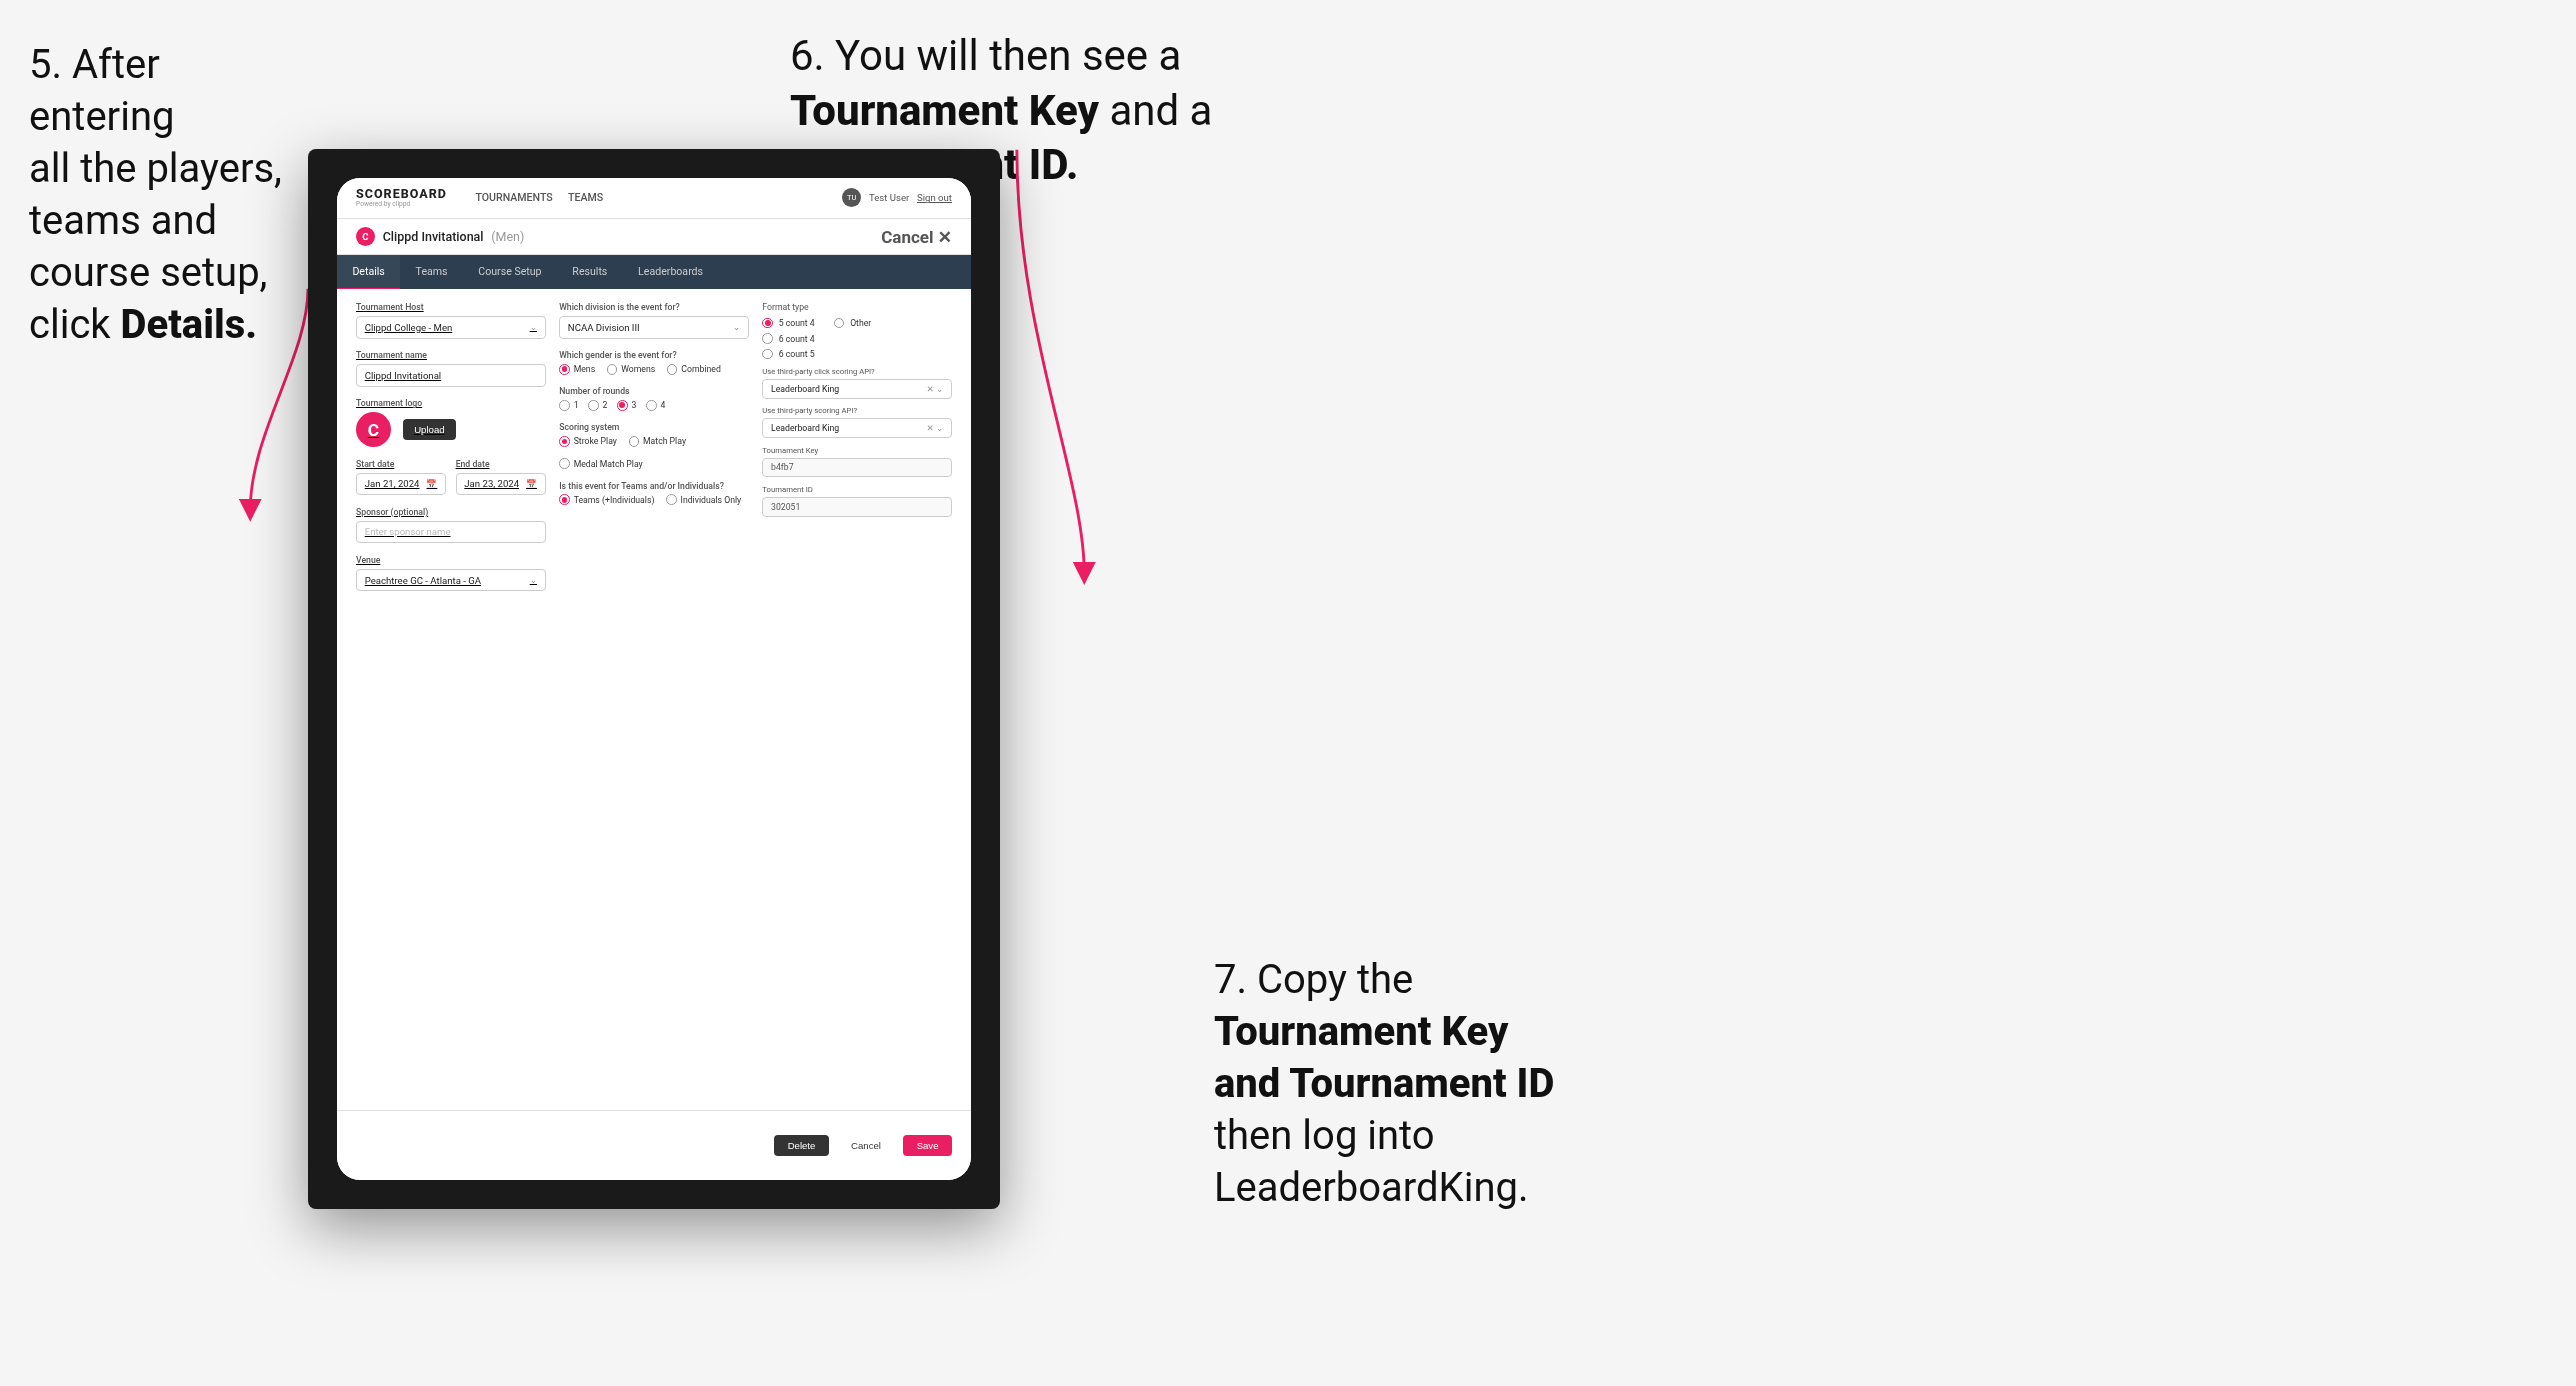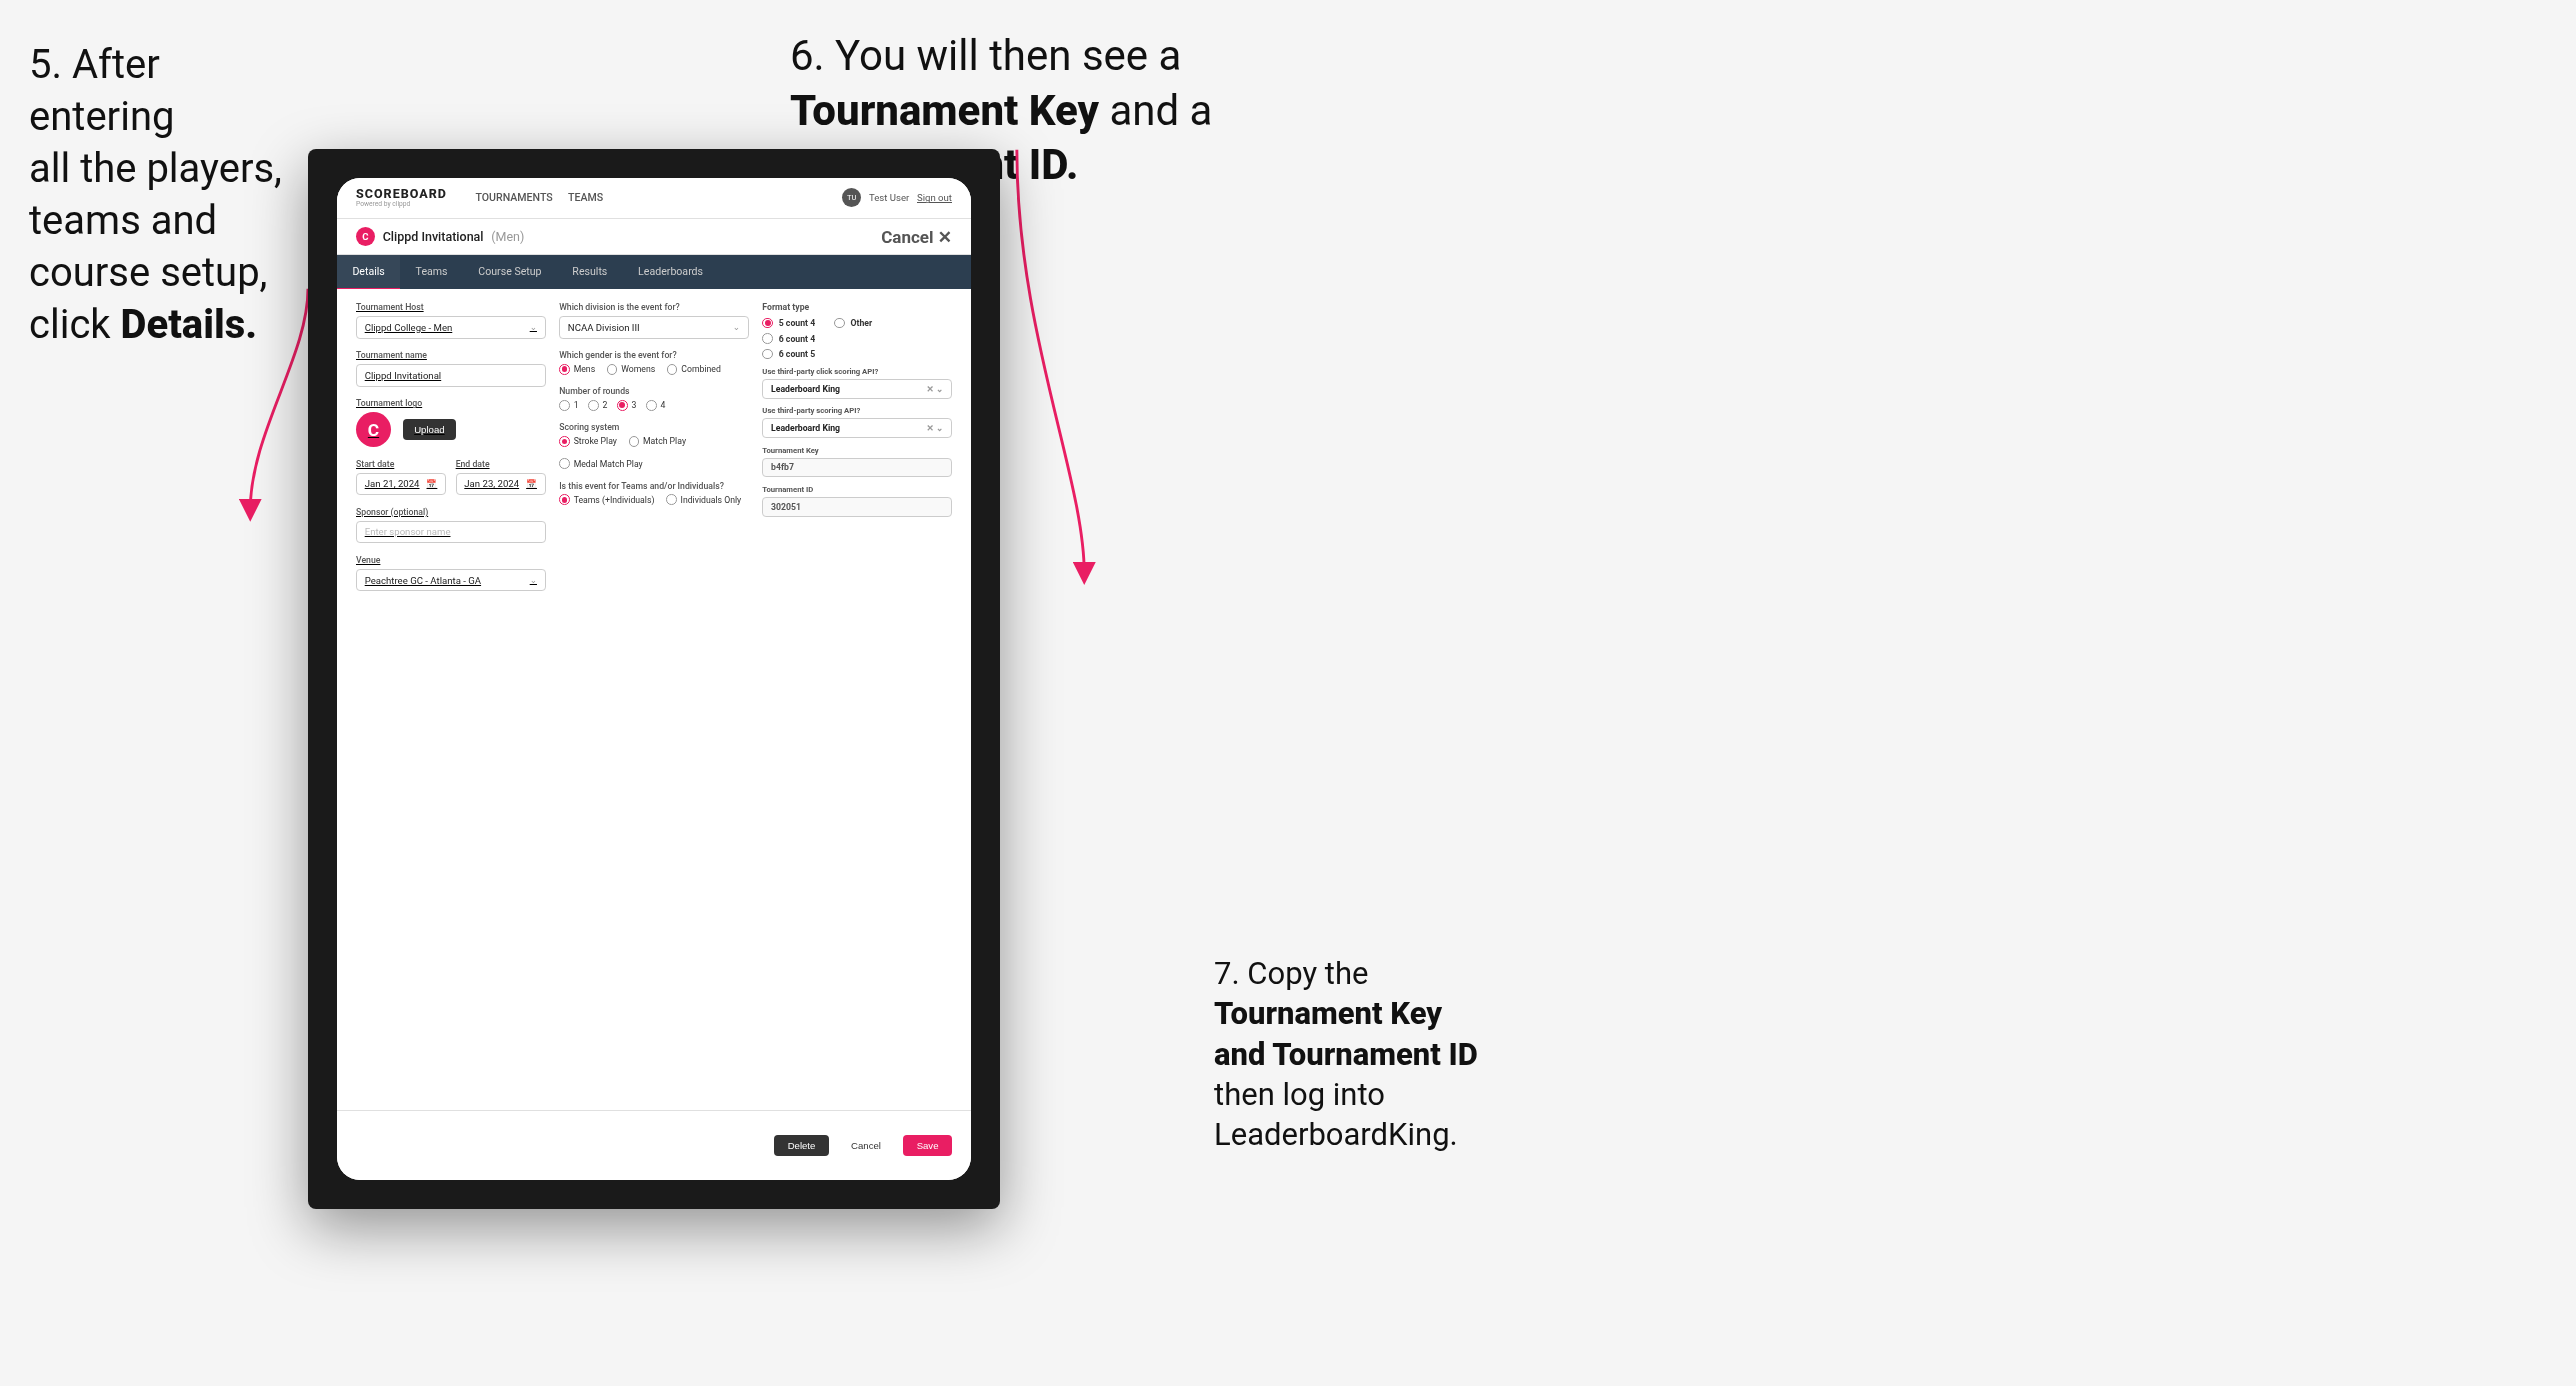--- a/index.html
+++ b/index.html
@@ -31,21 +31,21 @@
       top: 29px;
       left: 790px;
       width: 559px;
       font-size: 42px;
     }
 
     .annotation-bottom-right {
       top: 954px;
       left: 1214px;
       width: 462px;
-      font-size: 31px;
+      font-size: 40px;
     }
 
     
     .tablet {
       position: absolute;
       top: 149px;
       left: 308px;
       width: 692px;
       height: 1060px;
       background: #1a1a1a;
@@ -187,21 +187,21 @@
       padding: 13.5px 19px;
       background: #fff;
       display: grid;
       grid-template-columns: 1fr 1fr 1fr;
       gap: 13.5px;
       align-content: start;
     }
 
     .col-left { grid-column: 1; text-decoration: underline; }
     .col-mid { grid-column: 2; }
-    .col-right { grid-column: 3; font-weight: bold; }
+    .col-right { grid-column: 3; }
 
     .field-group {
       margin-bottom: 11.6px;
     }
     .field-label {
       font-size: 8.7px;
       color: #555;
       margin-bottom: 3.9px;
       font-weight: 500;
     }

